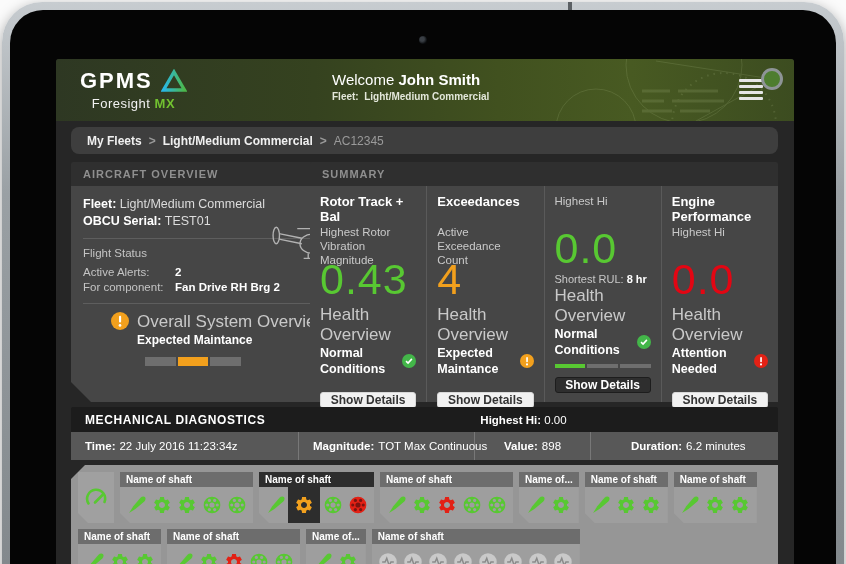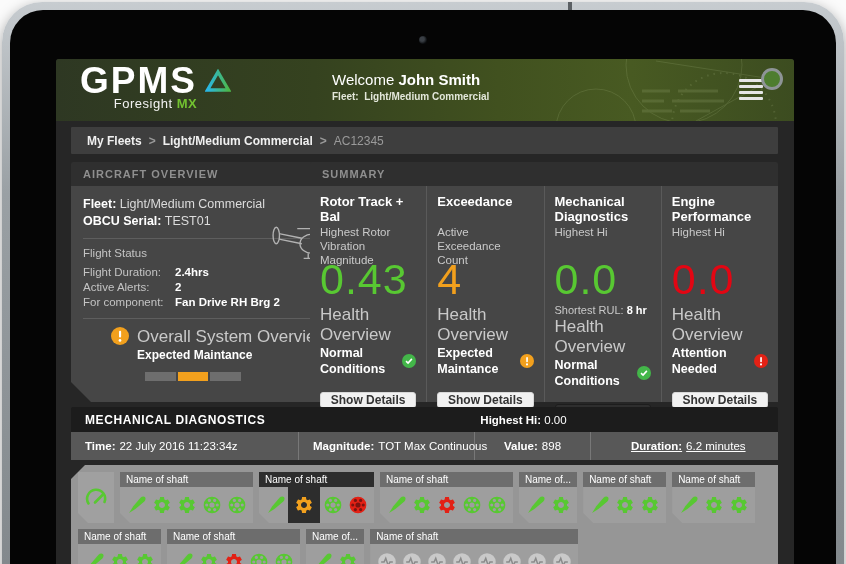--- a/index.html
+++ b/index.html
@@ -16,35 +16,35 @@
   .rim-seam { position:absolute; top:0px; left:566px; width:4px; height:10px; background:#5b6064; }
   .screen { position:absolute; left:54px; top:57px; width:738px; height:600px;
             background:#262626; border-radius:3px; overflow:hidden; }
 
   
   .hdr { position:relative; width:100%; height:62px; overflow:hidden;
          background:linear-gradient(90deg,#2e3823 0%,#35421f 35%,#41511f 60%,#485a22 78%,#3c4c20 100%); }
   .hdr-decor { position:absolute; inset:0; }
   .logo { position:absolute; left:24px; top:8px; }
   .logo-row { display:flex; align-items:center; gap:8px; }
-  .logo-text { color:#fff; font-size:37px; font-weight:bold; letter-spacing:2px; line-height:28px;text-align:center; }
+  .logo-text { color:#fff; font-size:22px; font-weight:bold; letter-spacing:2px; line-height:28px;text-align:center; }
   .logo-sub { margin-top:1px; font-size:13px; color:#f2f2f2; letter-spacing:.5px; text-align:center; }
   .logo-sub b { color:#72c230; font-weight:bold; }
   .welcome { position:absolute; left:276px; top:12px; color:#fff; }
   .welcome-line1 { font-size:15px; }
   .welcome-line1 b { font-weight:bold; }
   .welcome-line2 { margin-top:3px; font-size:10px; font-weight:bold; color:#e3e7da; }
   .hamburger { position:absolute; left:683px; top:20px; width:24px; cursor:pointer; }
   .hamburger span { display:block; height:3px; background:#e6e6e6; margin-bottom:3px; border-radius:1px; }
   .avatar { position:absolute; left:705px; top:9px; width:22px; height:22px; border-radius:50%;
             background:#4e7d2f; border:3px solid #8e9496; }
 
   
   .crumbbar { position:absolute; left:15px; top:68px; width:707px; height:27px; background:#3e3e3e;
-              border-radius:1px; display:flex; align-items:center; padding:0 16px; font-size:12px; }
+              border-radius:8px; display:flex; align-items:center; padding:0 16px; font-size:12px; }
   .crumb { color:#f0f0f0; font-weight:bold; }
   .crumb.last { color:#9a9a9a; font-weight:normal; }
   .crumb-sep { color:#9a9a9a; margin:0 7px; font-weight:bold; }
 
   
   .panel-hdr { height:24px; background:#2f2f2f; color:#8f8f8f; font-size:11px; font-weight:bold;
                letter-spacing:1px; display:flex; align-items:center; padding:0 12px; border-radius:2px 2px 0 0; }
   .aircraft { position:absolute; left:15px; top:103px; width:270px; }
   .aircraft-body { background:#464646; height:216px; padding:10px 12px;
                    clip-path:polygon(0 0,100% 0,100% 100%,20px 100%,0 calc(100% - 20px)); position:relative; }
@@ -85,30 +85,30 @@
               display:flex; align-items:center; padding:0 14px; border-radius:2px 2px 0 0; }
   .mech-title { color:#fff; font-weight:bold; font-size:12px; letter-spacing:.6px; }
   .mech-hi { margin-left:215px; color:#fff; font-size:11.5px; }
   .mech-hi b { font-weight:bold; }
   .infobar { position:absolute; left:15px; top:373px; width:707px; height:28px; background:#585858; display:flex; }
   .icell2 { display:flex; align-items:center; padding:0 14px; border-right:1px solid #787878;
             color:#fff; font-size:11.5px; white-space:nowrap; }
   .icell2:last-child { border-right:none; }
   .icell2 b { margin-right:4px; }
   .icell2:nth-child(1){ width:228px; } .icell2:nth-child(2){ width:176px; }
-  .icell2:nth-child(3){ width:116px; justify-content:center; } .icell2:nth-child(4){ flex:1; padding-left:40px;text-decoration:underline; }
+  .icell2:nth-child(3){ width:116px; justify-content:center; } .icell2:nth-child(4){ flex:1; padding-left:40px; }
 
   
   .cards { position:absolute; left:15px; top:406px; width:707px; height:140px; background:#969696;
            clip-path:polygon(14px 0,100% 0,100% 100%,0 100%,0 14px); padding:7px 7px 0 7px; }
   .crow { display:flex; gap:6px; margin-bottom:6px; align-items:flex-start; }
   .gauge-tile { width:36px; height:51px; background:#a0a0a0; display:flex; align-items:center; justify-content:center;
                 clip-path:polygon(0 0,100% 0,100% 100%,10px 100%,0 calc(100% - 10px)); cursor:pointer; }
   .scard { cursor:pointer; }
-  .scard-hdr { height:15px; background:#6d6d6d; color:#fff; font-size:10px; font-weight:normal;
+  .scard-hdr { height:15px; background:#6d6d6d; color:#fff; font-size:10px; font-weight:bold;
                display:flex; align-items:center; padding:0 6px; white-space:nowrap; overflow:hidden; }
   .scard.sel .scard-hdr { background:#2d2d2d; }
   .scard-body { height:36px; background:#9e9e9e; display:flex; align-items:center; padding:0 4px;
                 clip-path:polygon(0 0,100% 0,100% 100%,10px 100%,0 calc(100% - 10px)); }
   .icell { display:flex; align-items:center; height:100%; padding:0 2.5px; }
   .icell.sel { background:#2d2d2d; padding:0 6px; }
 </style>
 </head>
 <body>
 
@@ -182,24 +182,20 @@
           <ellipse cx="7" cy="17" rx="3.5" ry="9"></ellipse>
           <path d="M10,15 L35,20 M10,21 L35,26"></path>
           <ellipse cx="46" cy="26" rx="13" ry="10.5"></ellipse>
           <circle cx="50.5" cy="25" r="4.5"></circle>
           <path d="M46,15.5 L46,10 M30,9.5 L62,9.5 M37,42 L61,42 M42,36.5 L42,42 M55,36.5 L55,42"></path>
         </svg>
         <div class="divider"></div>
         <div class="fstatus">Flight Status</div>
         <div id="flight-rows">
             <div class="frow">
-              <span class="fl">Flight Duration:</span>
-              <span class="fv">2.4hrs</span>
-            </div>
-            <div class="frow">
               <span class="fl">Active Alerts:</span>
               <span class="fv">2</span>
             </div>
             <div class="frow">
               <span class="fl">For component:</span>
               <span class="fv">Fan Drive RH Brg 2</span>
             </div>
           </div>
         <div class="divider"></div>
         <div class="overall">
@@ -241,21 +237,21 @@
               </span>
             </div>
             <div class="seg-bar">
               <span style="background:#58C832"></span>
               <span style="background:#6E6E6E"></span>
               <span style="background:#6E6E6E"></span>
             </div>
             <button class="sbtn light">Show Details</button>
           </div>
           <div class="scol">
-            <div class="scol-title">Exceedance</div>
+            <div class="scol-title">Exceedances</div>
             <div class="scol-sub">Active
 Exceedance Count</div>
             <div class="scol-value" style="color:#F2A01D">4</div>
             <div class="scol-extra"></div>
             <div class="hlabel">Health Overview</div>
             <div class="hstatus">
               <span>Expected Maintance</span>
               <span style="display:inline-flex">
                 <svg width="14" height="14" viewBox="0 0 16 16">
                   <circle cx="8" cy="8" r="8" fill="#F2A01D"></circle>
@@ -265,22 +261,20 @@
               </span>
             </div>
             <div class="seg-bar">
               <span style="background:#6E6E6E"></span>
               <span style="background:#F2A01D"></span>
               <span style="background:#6E6E6E"></span>
             </div>
             <button class="sbtn light">Show Details</button>
           </div>
           <div class="scol">
-            <div class="scol-title">Mechanical
-Diagnostics</div>
             <div class="scol-sub">Highest Hi</div>
             <div class="scol-value" style="color:#58C832">0.0</div>
             <div class="scol-extra">Shortest RUL: <b>8 hr</b></div>
             <div class="hlabel">Health Overview</div>
             <div class="hstatus">
               <span>Normal Conditions</span>
               <span style="display:inline-flex">
                 <svg width="14" height="14" viewBox="0 0 16 16">
                   <circle cx="8" cy="8" r="8" fill="#43B649"></circle>
                   <path d="M4.6,8.2 L6.9,10.4 L11.3,5.6" fill="none" stroke="#fff" stroke-width="1.8"></path>

